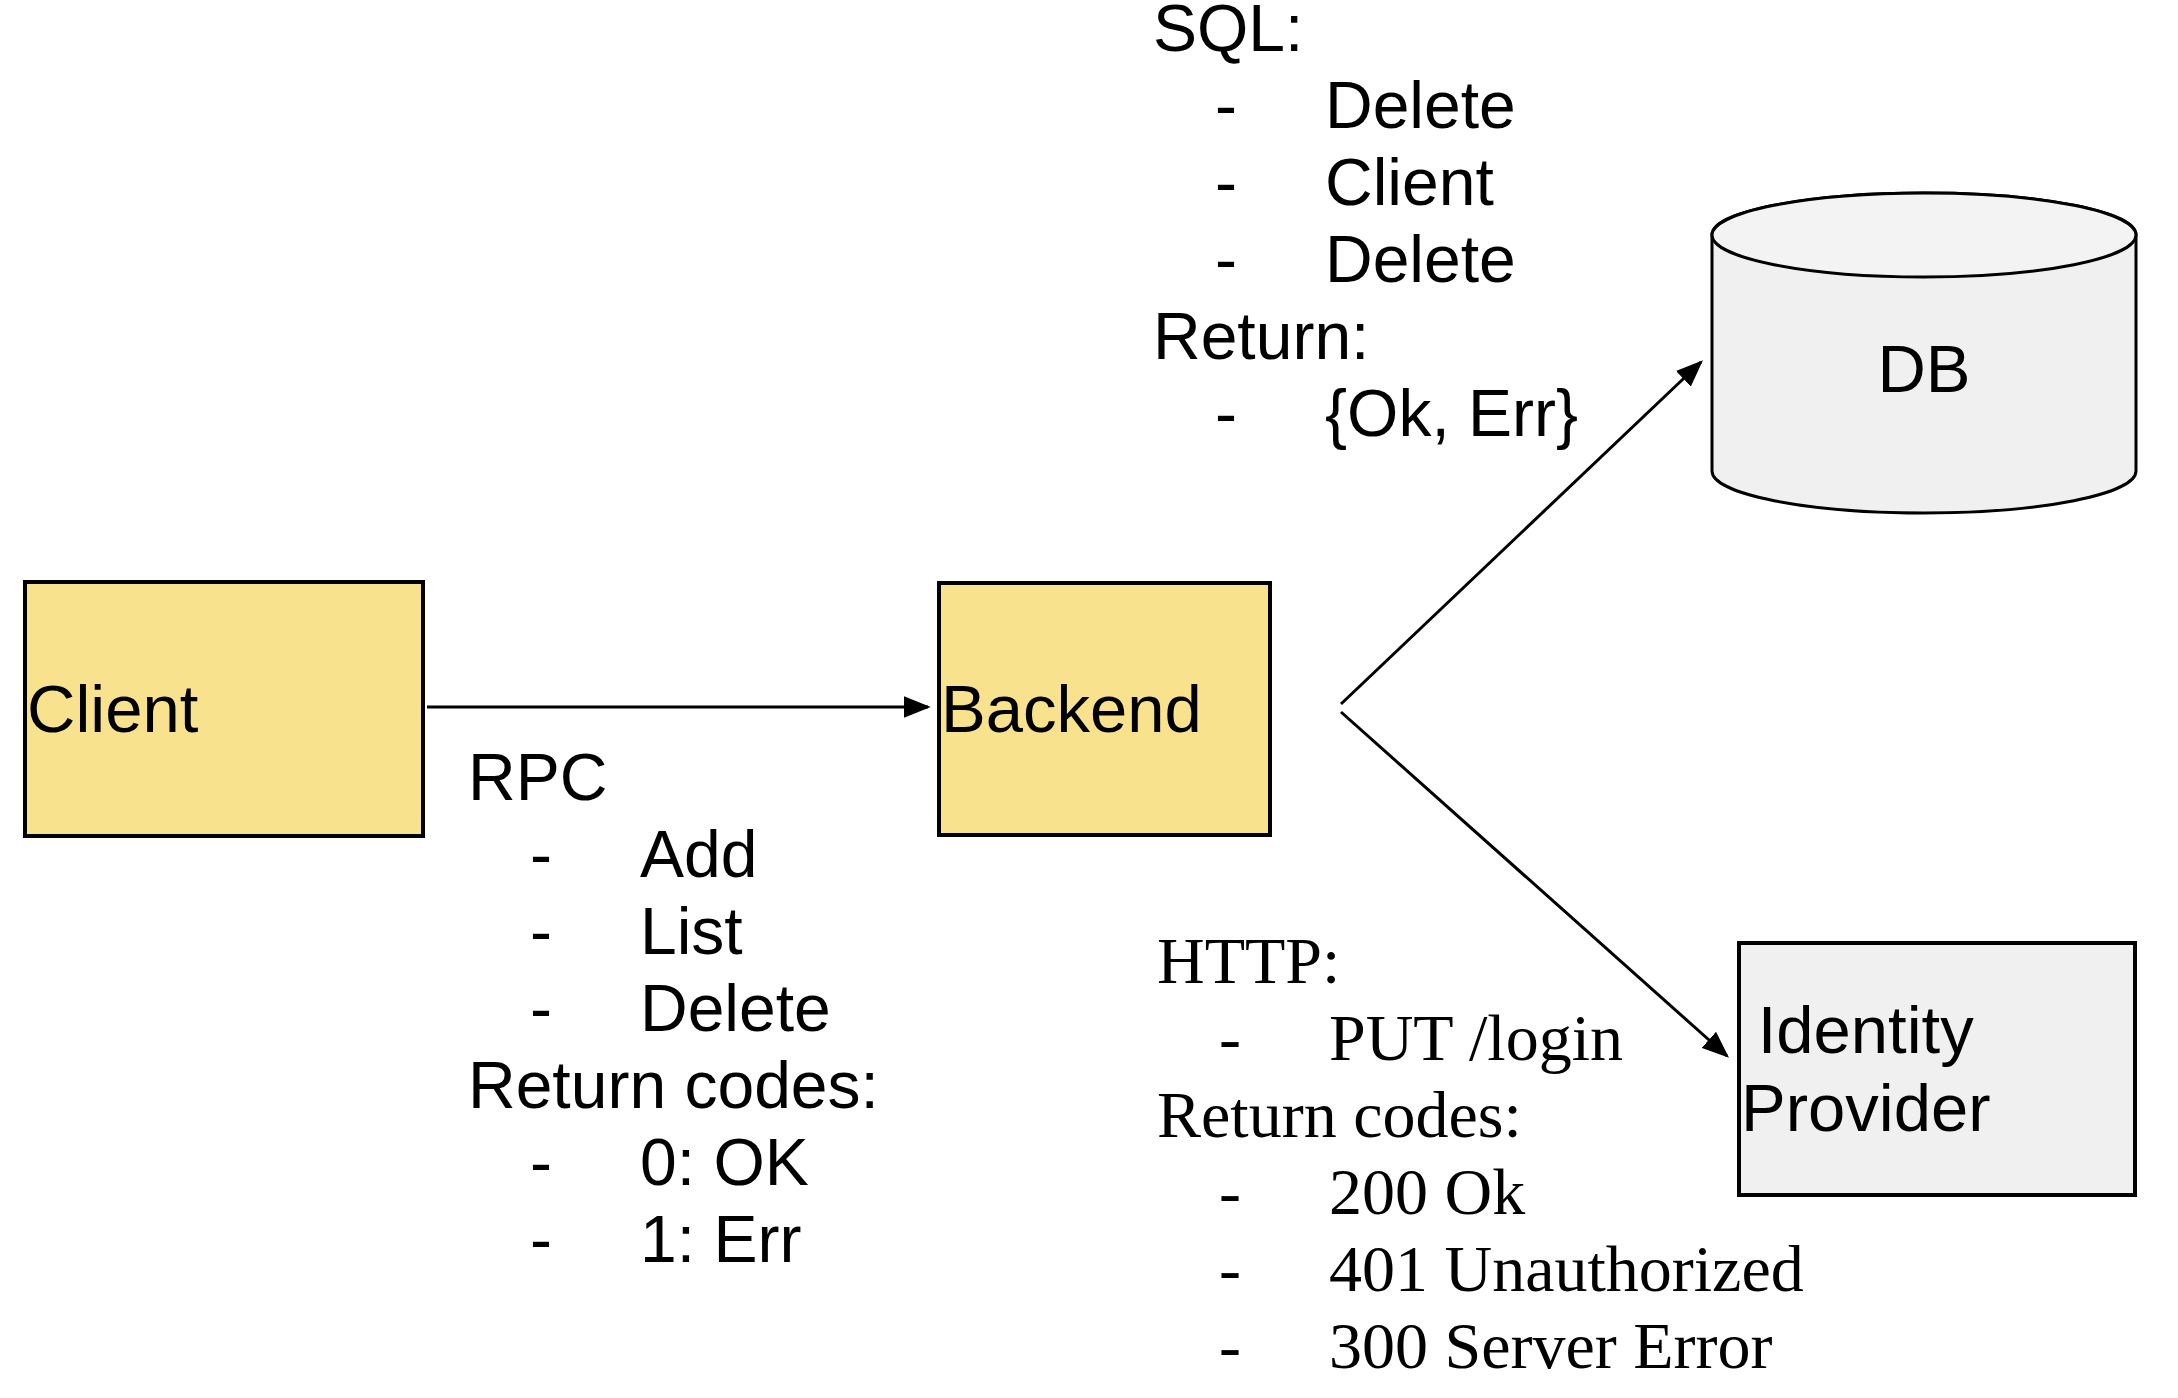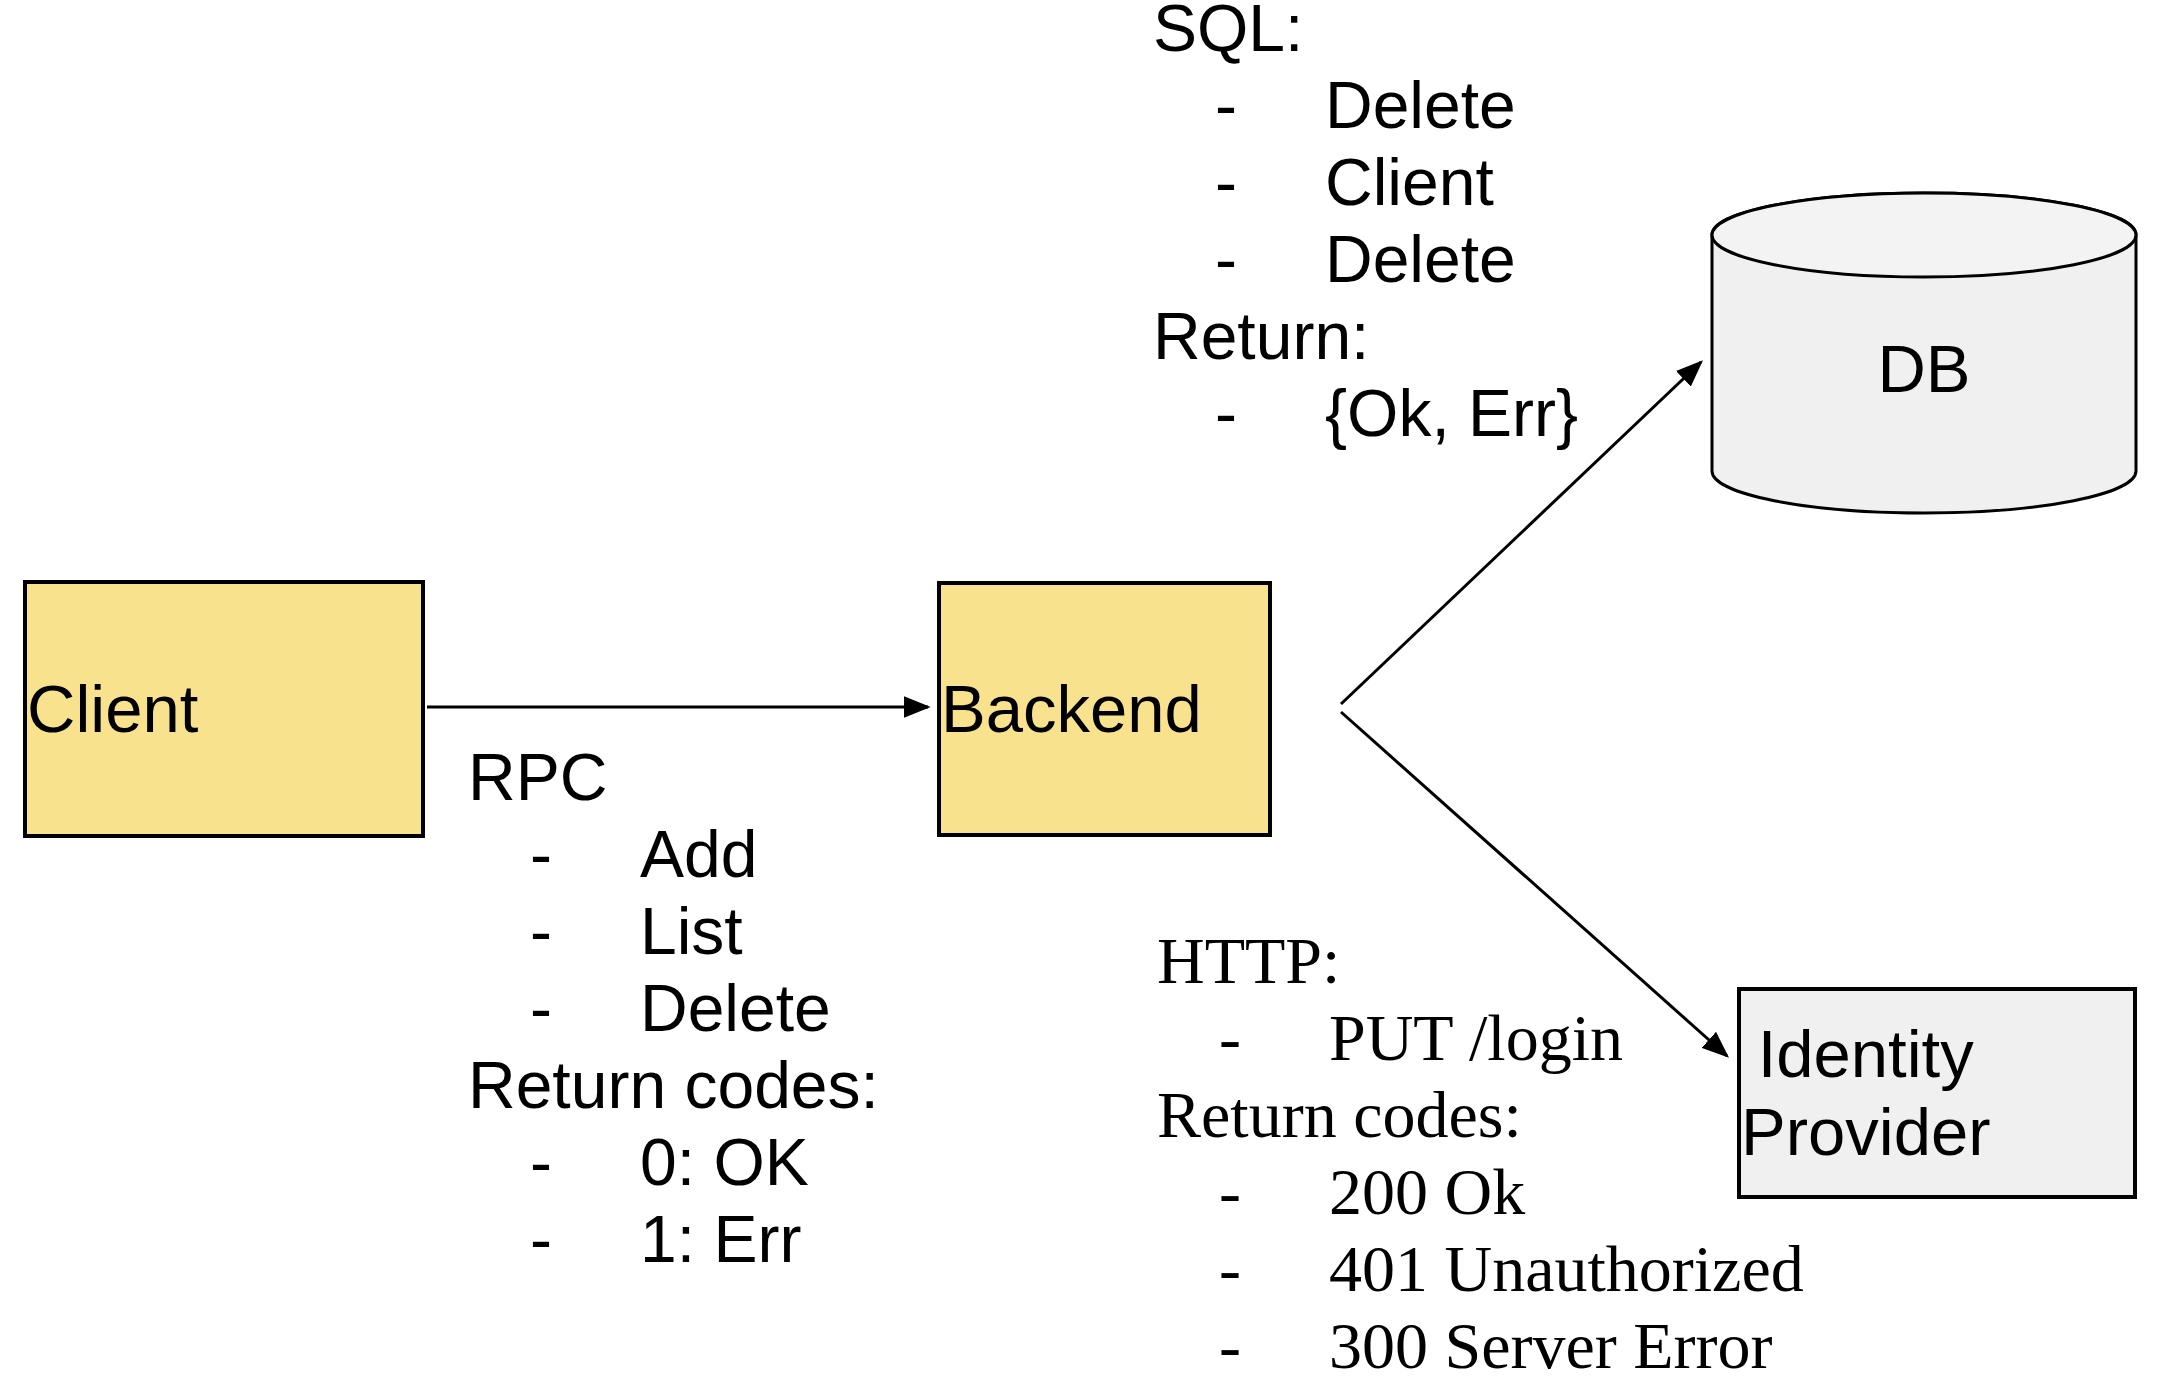--- a/index.html
+++ b/index.html
@@ -25,21 +25,21 @@
     justify-content: flex-start;
     text-align: center;
     font-size: 67px;
     line-height: 78px;
   }
   .node.yellow { background: #f8e28e; }
   .node.gray   { background: #f0f0f0; }
 
   .node-client   { left: 23px;   top: 580px; width: 402px; height: 258px; }
   .node-backend  { left: 937px;  top: 581px; width: 335px; height: 256px; }
-  .node-idp      { left: 1737px; top: 941px; width: 400px; height: 212px; margin-top: 46px; }
+  .node-idp      { left: 1737px; top: 941px; width: 400px; height: 256px; }
 
   .cylinder-wrap {
     position: absolute;
     left: 1710px; top: 191px;
     width: 428px; height: 324px;
   }
   .cylinder-label {
     position: absolute;
     left: 1710px; top: 330px;
     width: 428px;

